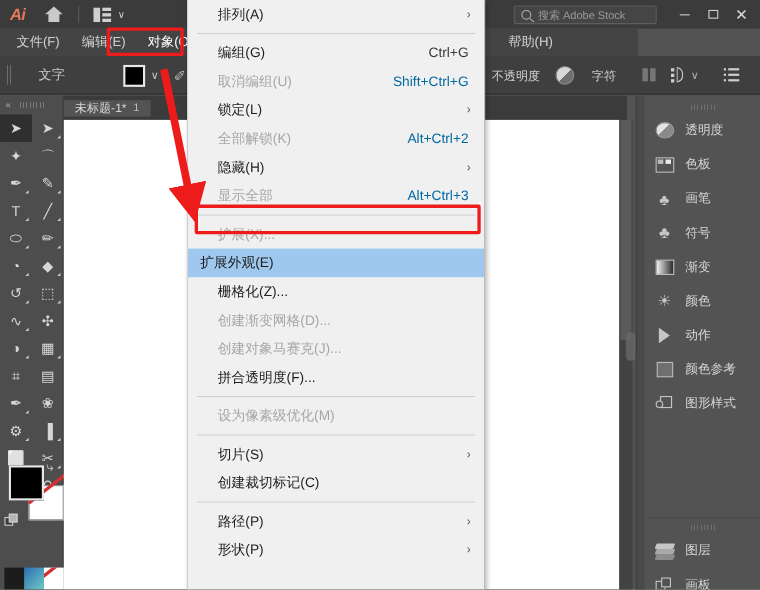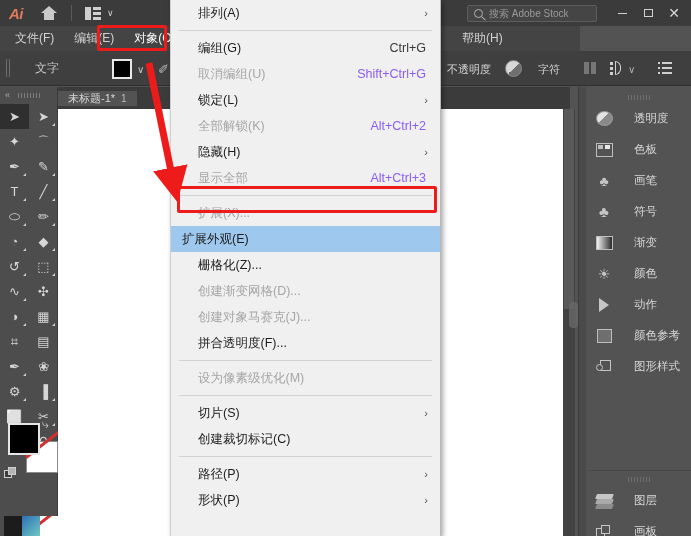--- a/index.html
+++ b/index.html
@@ -191,21 +191,21 @@
     position: absolute; left: 578px; top: 87px; width: 113px; height: 449px;
     background: #535353; border-left: 1px solid #3c3c3c;
   }
   .dock-col-edge { position:absolute; left:0; top:0; width:7px; height:449px; background:#4a4a4a; }
   .dock-group { position: absolute; left: 9px; width: 104px; }
   .dock-grip {
     width: 24px; height: 5px; margin: 0 auto 3px auto;
     background: repeating-linear-gradient(to right,#6f6f6f 0 1px,transparent 1px 3px);
   }
   .dock-item {
-    height: 31px; display: flex; align-items: center; gap: 20px; padding-left: 6px;
+    height: 31px; display: flex; align-items: center; gap: 9px; padding-left: 6px;
   }
   .dock-item .lbl { color: #d6d6d6; font-size: 11.5px; }
   .dock-ico { width: 20px; height: 18px; position: relative; flex: 0 0 20px; color:#c6c6c6; font-size:14px;
     display:flex; align-items:center; justify-content:center; }
   .dock-div { position:absolute; left:9px; width:104px; height:1px; background:#484848; }
 
   
   .ic-transparency { width:17px;height:15px;border-radius:50%;
     background:linear-gradient(135deg,#e3e3e3 0 45%,#8a8a8a 45% 100%); border:1px solid #9a9a9a;}
   .ic-swatches { width:17px;height:14px;border:1.4px solid #bdbdbd; position:relative; }
@@ -243,21 +243,21 @@
     background: #f0f0f0; border-left: 1px solid #cfcfcf; border-right: 1px solid #b9b9b9;
     box-shadow: 2px 2px 5px rgba(0,0,0,.35);
   }
   .mrow {
     position: relative; height: 26px; display: flex; align-items: center;
     padding-left: 27px; font-size: 12.5px; color: #1d1d1d;
   }
   .mrow.disabled { color: #a6a6a6; }
   .mrow.hl { background: #9fc8ee; padding-left: 11px; }
   .mrow .acc { position: absolute; right: 14px; font-size: 12.5px; color: #3a3a3a; }
-  .mrow.disabled .acc { color: #8b5cf6; }
+  .mrow.disabled .acc { color: #0369a1; }
   .mrow .sub { position: absolute; right: 12px; font-size: 11px; color: #555; }
   .msep { height: 1px; background: #d2d2d2; margin: 4px 8px; }
 </style>
 </head>
 <body>
 
 <div id="app">
 
   <div class="appbar">
     <div class="ai-logo">Ai</div>

